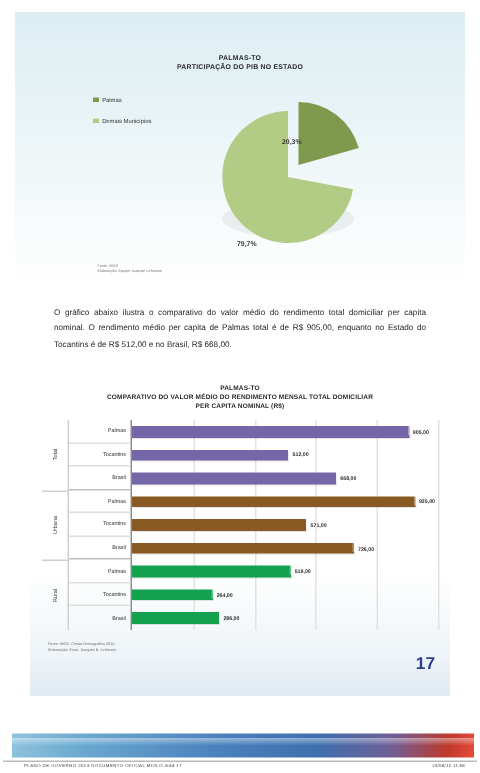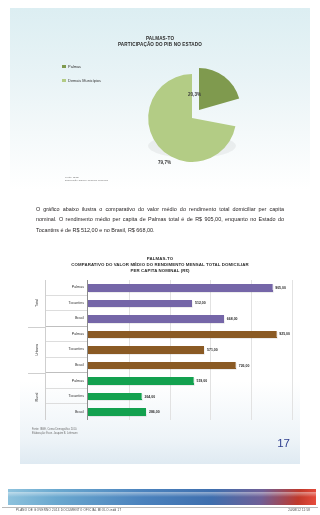--- a/index.html
+++ b/index.html
@@ -215,21 +215,21 @@
     font-size: 2.55px;
     line-height: 3.6px;
     color: #6f6f6f;
   }
 
   
   .pageNum {
     position: absolute;
     right: 20px; bottom: 38px;
     font-size: 11.5px;
-    font-weight: normal;
+    font-weight: bold;
     color: #2f3f8f;
   }
 
   
   .scanFooter {
     position: absolute;
     left: 0; right: 0; bottom: 0;
     height: 26px;
   }
   .footerBand {

